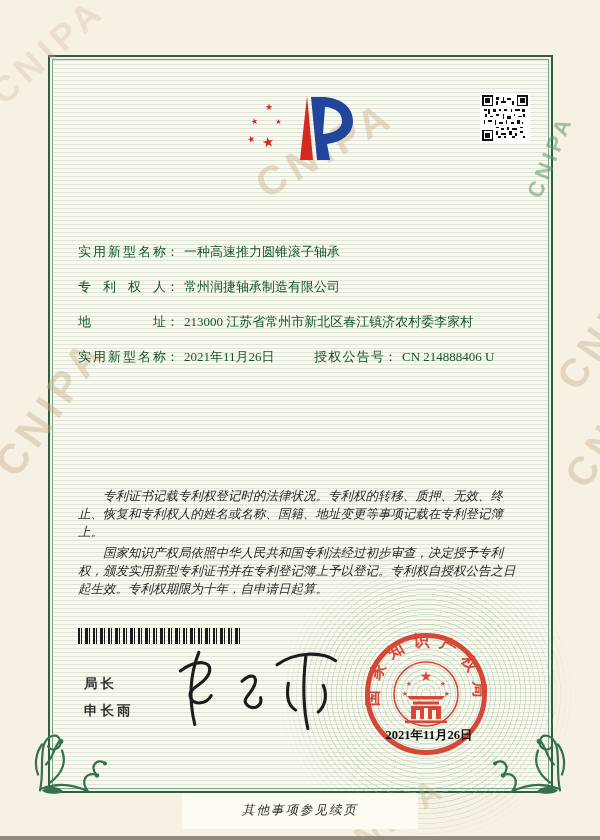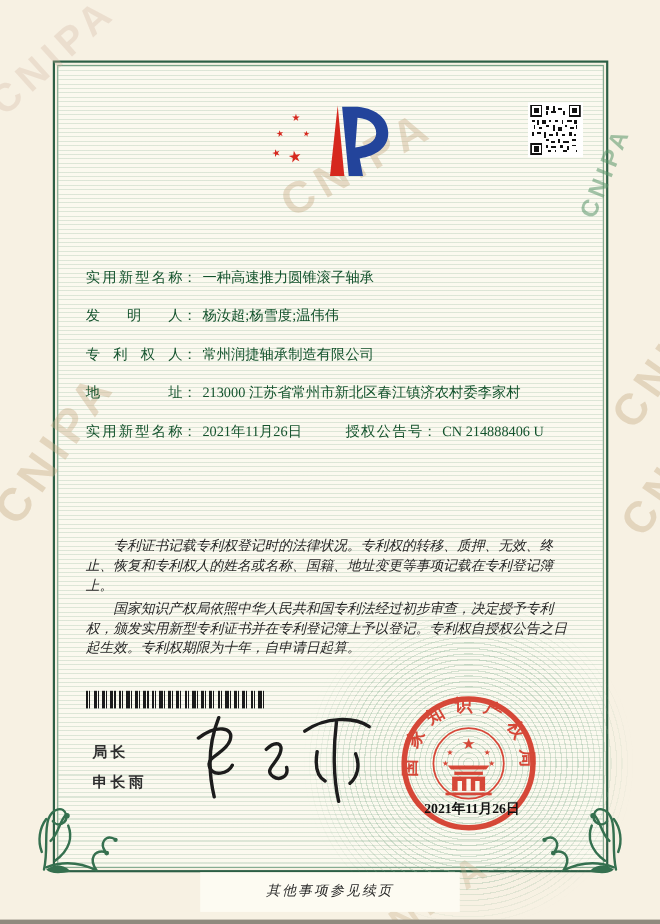--- a/index.html
+++ b/index.html
@@ -109,23 +109,20 @@
                  M12,24h3v1h-3z M17,23h2v2h-2z M21,24h1v2h-1z M24,23h2v1h-2z M26,26h1v1h-1z
                  M10,26h2v1h-2z M14,26h1v1h-1z M19,26h2v1h-2z"></path>
       </g>
     </svg>
   </div>
 
 
   <div class="abs fields">
     <div class="row">
       <span class="lbl">实用新型名称</span><span class="colon">：</span><span class="val">一种高速推力圆锥滚子轴承</span>
-    </div>
-    <div class="row">
-      <span class="lbl">发明人</span><span class="colon">：</span><span class="val">杨汝超;杨雪度;温伟伟</span>
     </div>
     <div class="row">
       <span class="lbl">专利权人</span><span class="colon">：</span><span class="val">常州润捷轴承制造有限公司</span>
     </div>
     <div class="row">
       <span class="lbl">地址</span><span class="colon">：</span><span class="val">213000 江苏省常州市新北区春江镇济农村委李家村</span>
     </div>
     <div class="row">
       <span class="lbl">实用新型名称</span><span class="colon">：</span><span class="val">2021年11月26日</span>
       <span class="grp2">

